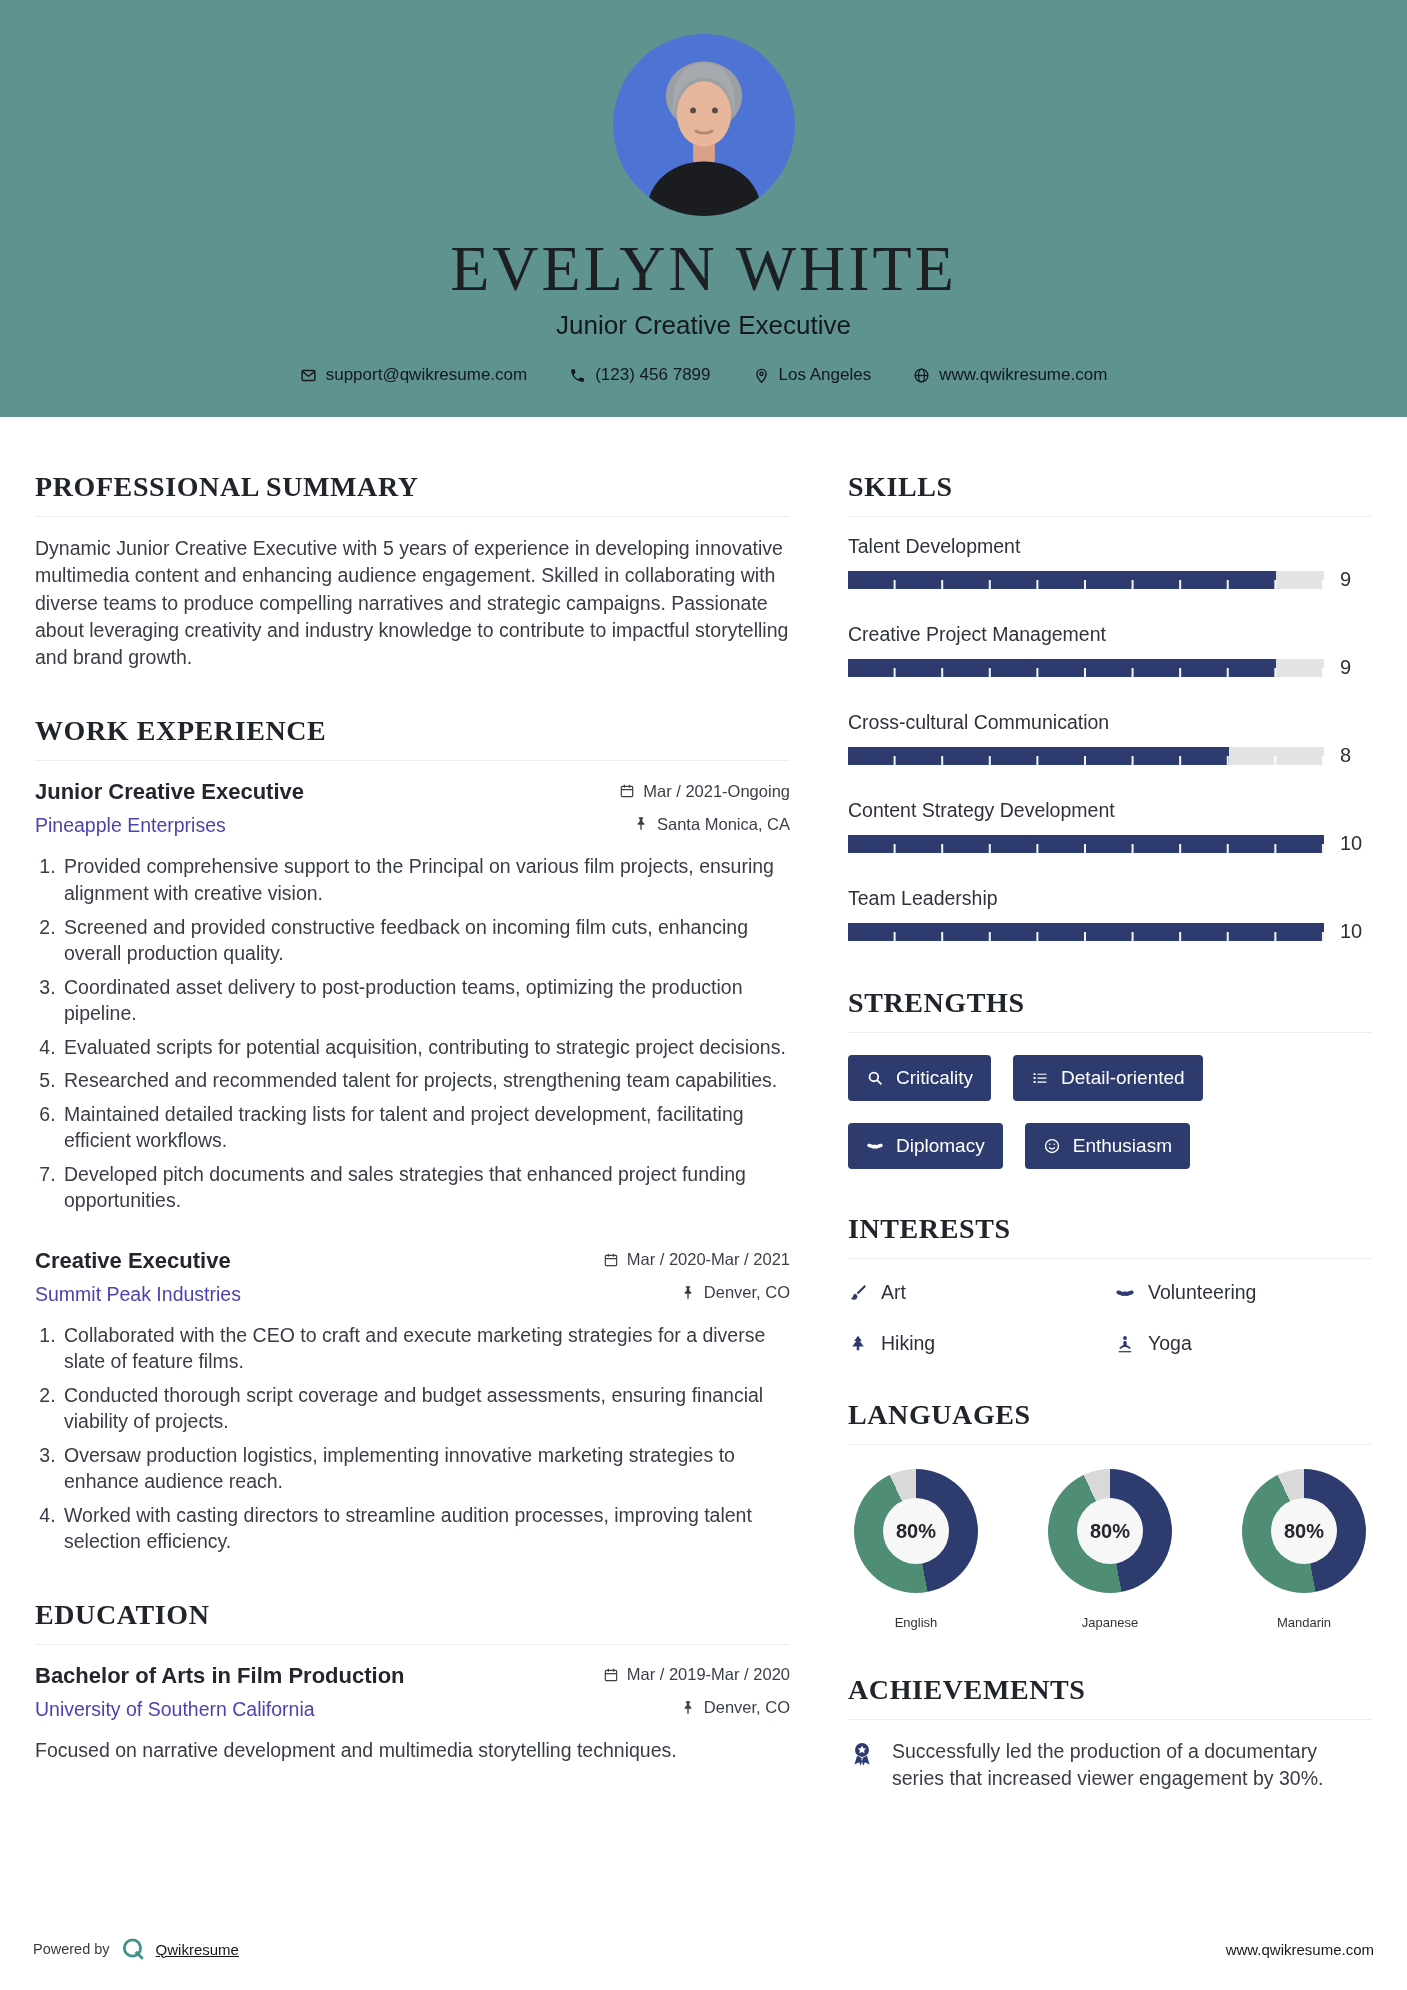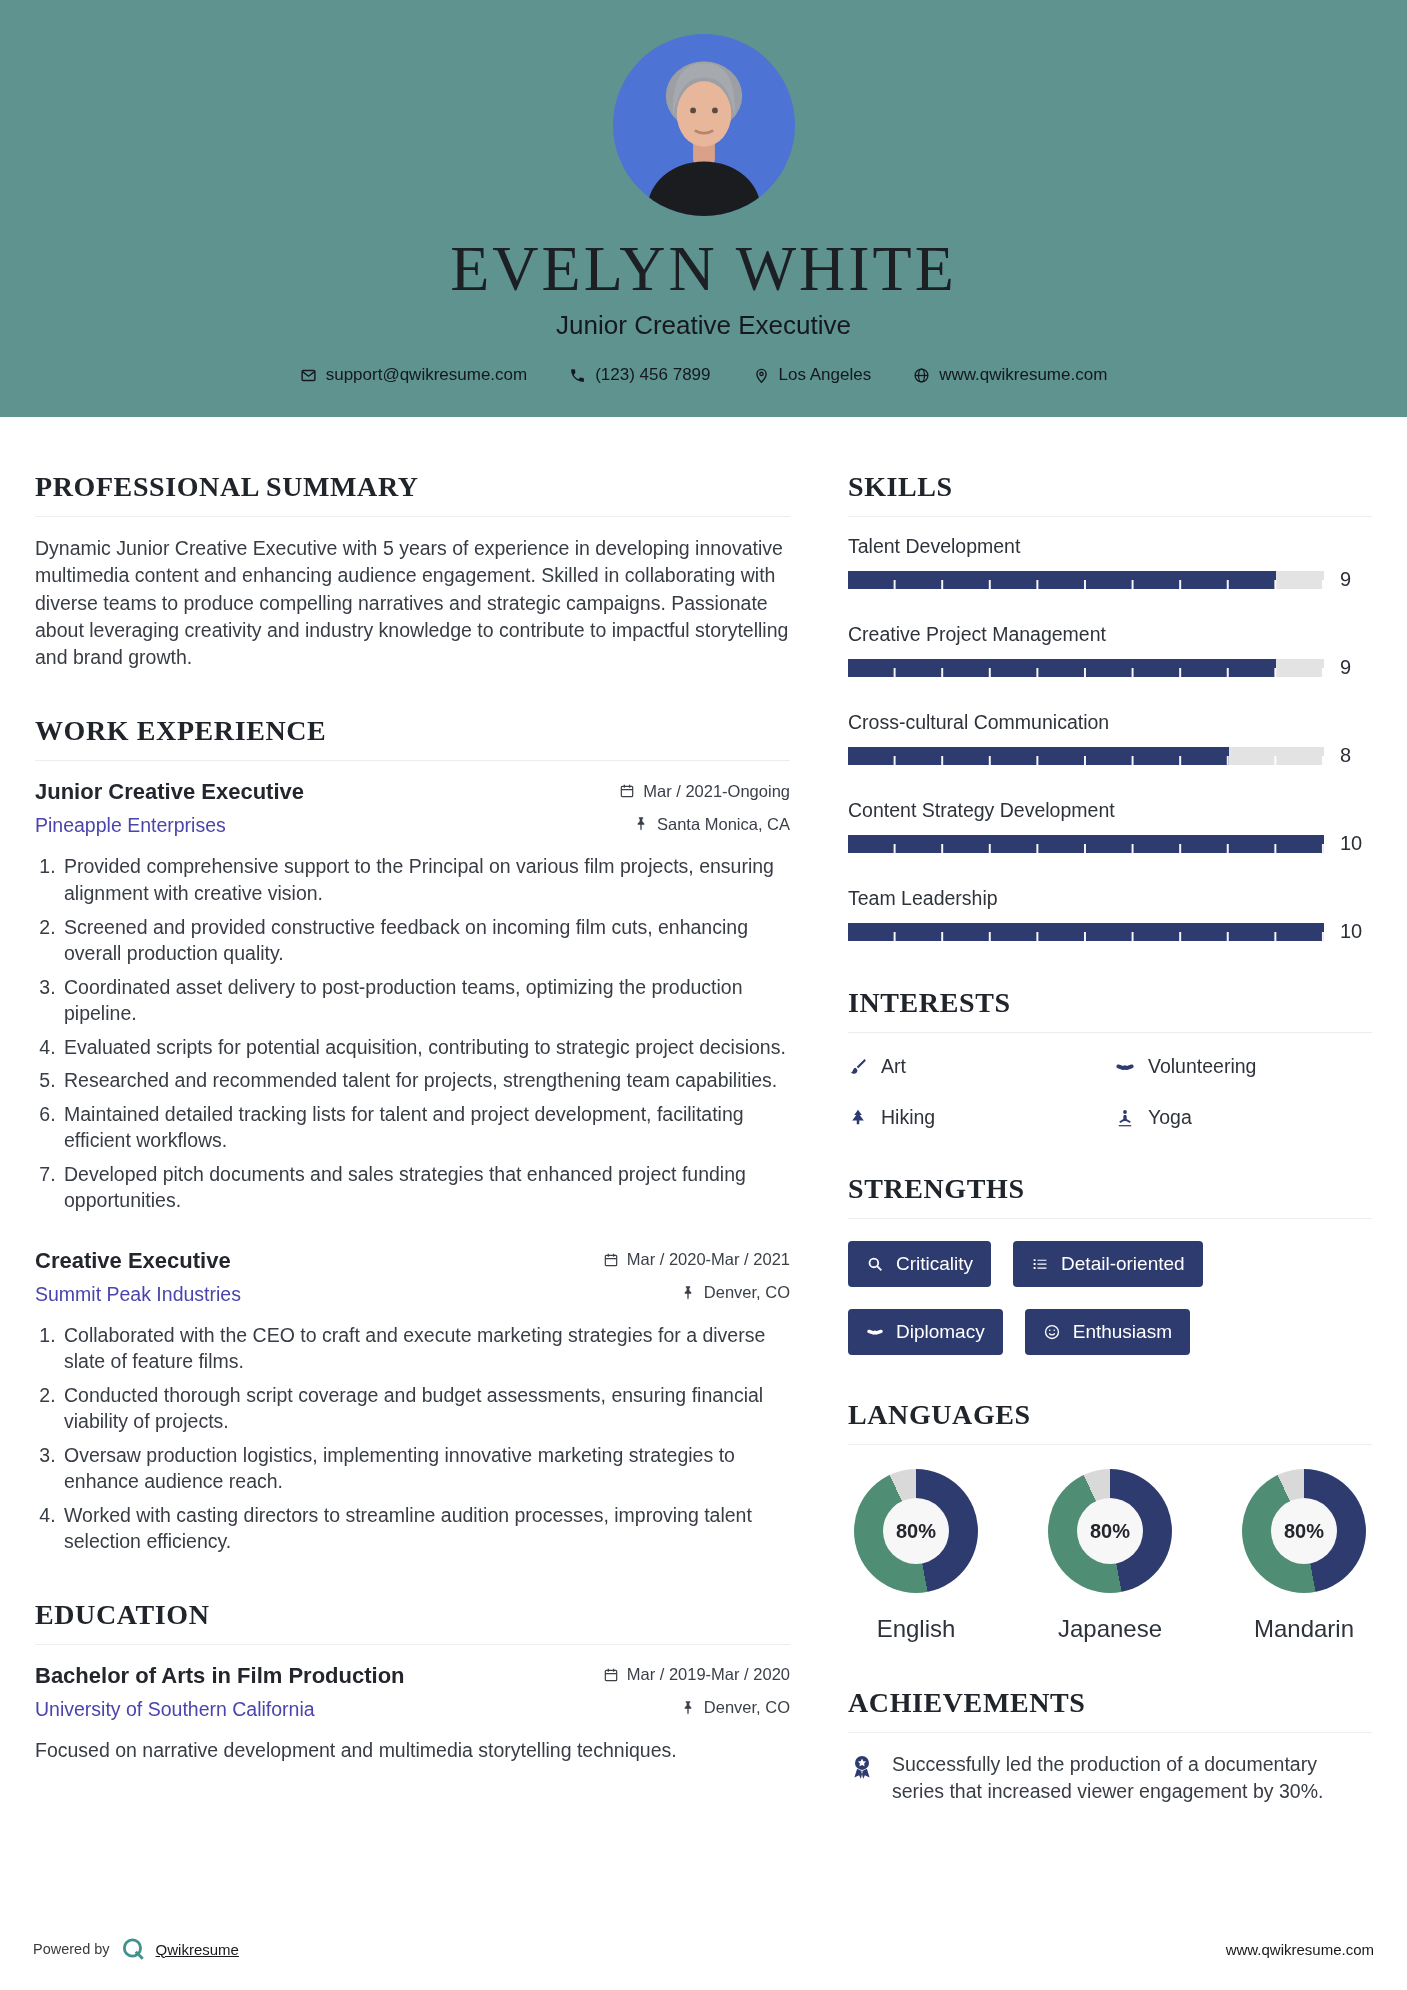--- a/index.html
+++ b/index.html
@@ -66,21 +66,21 @@
           padding:12px 18px; border-radius:4px; }
   .pill svg { width:18px; height:18px; display:block; }
 
   
   .langs { display:flex; justify-content:space-between; padding:6px 6px 0; }
   .lang { display:flex; flex-direction:column; align-items:center; }
   .donut { width:124px; height:124px; border-radius:50%; display:grid; place-items:center;
            background:conic-gradient(#2e3b6e 0 47%, #4f8e74 47% 93%, #d9d9d9 93% 100%); }
   .donut-hole { width:66px; height:66px; border-radius:50%; background:#f7f7f7; display:grid; place-items:center;
                 font-size:20px; font-weight:700; color:#23262d; }
-  .lang-label { margin-top:22px; font-size:24px; color:#2e333b; }
+  .lang-label { margin-top:22px; font-size:13px; color:#2e333b; }
 
   
   .ach-item { display:flex; gap:16px; margin-bottom:24px; }
   .ach-icon { color:#2e3b6e; flex:0 0 auto; margin-top:2px; }
   .ach-icon svg { width:28px; height:28px; display:block; }
   .ach-text { font-size:19.5px; line-height:1.4; color:#383d45; }
 
   
   footer { display:flex; justify-content:space-between; align-items:center; padding:20px 33px 28px; margin-top:auto; }
   .powered { display:flex; align-items:center; gap:10px; font-size:14.5px; color:#3a3a3a; }
@@ -314,62 +314,20 @@
             <div class="bar-track">
               <div class="bar-fill" style="width: 100%;"></div>
               <div class="bar-ticks"></div>
             </div>
             <span class="skill-value">10</span>
           </div>
         </div>
       </section>
 
       <section>
-        <h2 class="sec">INTERESTS</h2>
-        <div class="interests-grid">
-          <div class="interest">
-            <span class="iicon">
-              <svg viewBox="0 0 24 24" fill="currentColor">
-                  <path d="M20.8 3.2c-.5-.5-1.3-.5-1.8 0L10.5 11.7l1.8 1.8L20.8 5c.5-.5.5-1.3 0-1.8zM9.4 13c-1.9.1-3 1-3.4 2.9-.3 1.3-1 2-2.4 2.3 1 1.3 2.3 1.9 3.8 1.9 2.3 0 4-1.8 4-4.1z"></path>
-                </svg>
-            </span>
-            <span>Art</span>
-          </div>
-          <div class="interest">
-            <span class="iicon">
-              <svg viewBox="0 0 24 24" fill="currentColor">
-                  <rect x="1.5" y="10" width="11" height="4.6" rx="2.3" transform="rotate(18 7 12.3)"></rect>
-                  <rect x="11.5" y="10" width="11" height="4.6" rx="2.3" transform="rotate(-18 17 12.3)"></rect>
-                  <circle cx="12" cy="12.5" r="2.6"></circle>
-                </svg>
-            </span>
-            <span>Volunteering</span>
-          </div>
-          <div class="interest">
-            <span class="iicon">
-              <svg viewBox="0 0 24 24" fill="currentColor">
-                  <path d="M12 2l4.5 6.5H14L19 15h-5.5v4.5h-3V15H5l5-6.5H7.5z"></path>
-                </svg>
-            </span>
-            <span>Hiking</span>
-          </div>
-          <div class="interest">
-            <span class="iicon">
-              <svg viewBox="0 0 24 24" fill="currentColor">
-                  <circle cx="12" cy="4.8" r="2.3"></circle>
-                  <path d="M12 8.2c-1.1 0-2 .9-2 2v3.1l-4.8 2.9.9 1.7 4.6-2.3h2.6l4.6 2.3.9-1.7-4.8-2.9v-3.1c0-1.1-.9-2-2-2z"></path>
-                  <path d="M4.5 20.5h15v1.5h-15z"></path>
-                </svg>
-            </span>
-            <span>Yoga</span>
-          </div>
-        </div>
-      </section>
-
-      <section>
         <h2 class="sec">STRENGTHS</h2>
         <div class="pills">
           <span class="pill">
             <span>
               <svg viewBox="0 0 24 24" fill="none" stroke="currentColor" stroke-width="2.4">
                   <circle cx="10.5" cy="10.5" r="5.8"></circle>
                   <path d="M14.8 14.8 20.5 20.5"></path>
                 </svg>
             </span>
             <span>Criticality</span>
@@ -396,20 +354,62 @@
             <span>
               <svg viewBox="0 0 24 24" fill="none" stroke="currentColor" stroke-width="1.8">
                   <circle cx="12" cy="12" r="8.6"></circle>
                   <path d="M8.4 13.7c.9 1.4 2.1 2.1 3.6 2.1s2.7-.7 3.6-2.1"></path>
                   <circle cx="9" cy="9.7" r="1.1" fill="currentColor" stroke="none"></circle>
                   <circle cx="15" cy="9.7" r="1.1" fill="currentColor" stroke="none"></circle>
                 </svg>
             </span>
             <span>Enthusiasm</span>
           </span>
+        </div>
+      </section>
+
+      <section>
+        <h2 class="sec">INTERESTS</h2>
+        <div class="interests-grid">
+          <div class="interest">
+            <span class="iicon">
+              <svg viewBox="0 0 24 24" fill="currentColor">
+                  <path d="M20.8 3.2c-.5-.5-1.3-.5-1.8 0L10.5 11.7l1.8 1.8L20.8 5c.5-.5.5-1.3 0-1.8zM9.4 13c-1.9.1-3 1-3.4 2.9-.3 1.3-1 2-2.4 2.3 1 1.3 2.3 1.9 3.8 1.9 2.3 0 4-1.8 4-4.1z"></path>
+                </svg>
+            </span>
+            <span>Art</span>
+          </div>
+          <div class="interest">
+            <span class="iicon">
+              <svg viewBox="0 0 24 24" fill="currentColor">
+                  <rect x="1.5" y="10" width="11" height="4.6" rx="2.3" transform="rotate(18 7 12.3)"></rect>
+                  <rect x="11.5" y="10" width="11" height="4.6" rx="2.3" transform="rotate(-18 17 12.3)"></rect>
+                  <circle cx="12" cy="12.5" r="2.6"></circle>
+                </svg>
+            </span>
+            <span>Volunteering</span>
+          </div>
+          <div class="interest">
+            <span class="iicon">
+              <svg viewBox="0 0 24 24" fill="currentColor">
+                  <path d="M12 2l4.5 6.5H14L19 15h-5.5v4.5h-3V15H5l5-6.5H7.5z"></path>
+                </svg>
+            </span>
+            <span>Hiking</span>
+          </div>
+          <div class="interest">
+            <span class="iicon">
+              <svg viewBox="0 0 24 24" fill="currentColor">
+                  <circle cx="12" cy="4.8" r="2.3"></circle>
+                  <path d="M12 8.2c-1.1 0-2 .9-2 2v3.1l-4.8 2.9.9 1.7 4.6-2.3h2.6l4.6 2.3.9-1.7-4.8-2.9v-3.1c0-1.1-.9-2-2-2z"></path>
+                  <path d="M4.5 20.5h15v1.5h-15z"></path>
+                </svg>
+            </span>
+            <span>Yoga</span>
+          </div>
         </div>
       </section>
 
       <section>
         <h2 class="sec">LANGUAGES</h2>
         <div class="langs">
           <div class="lang">
             <div class="donut">
               <div class="donut-hole">80%</div>
             </div>

